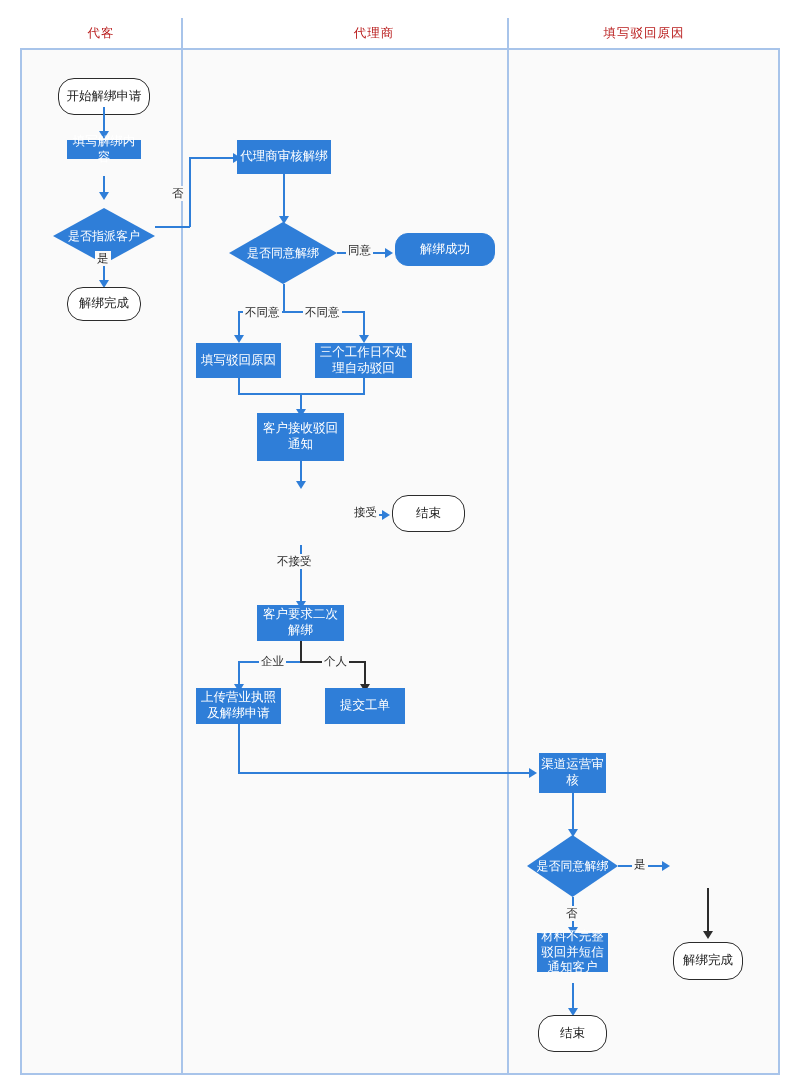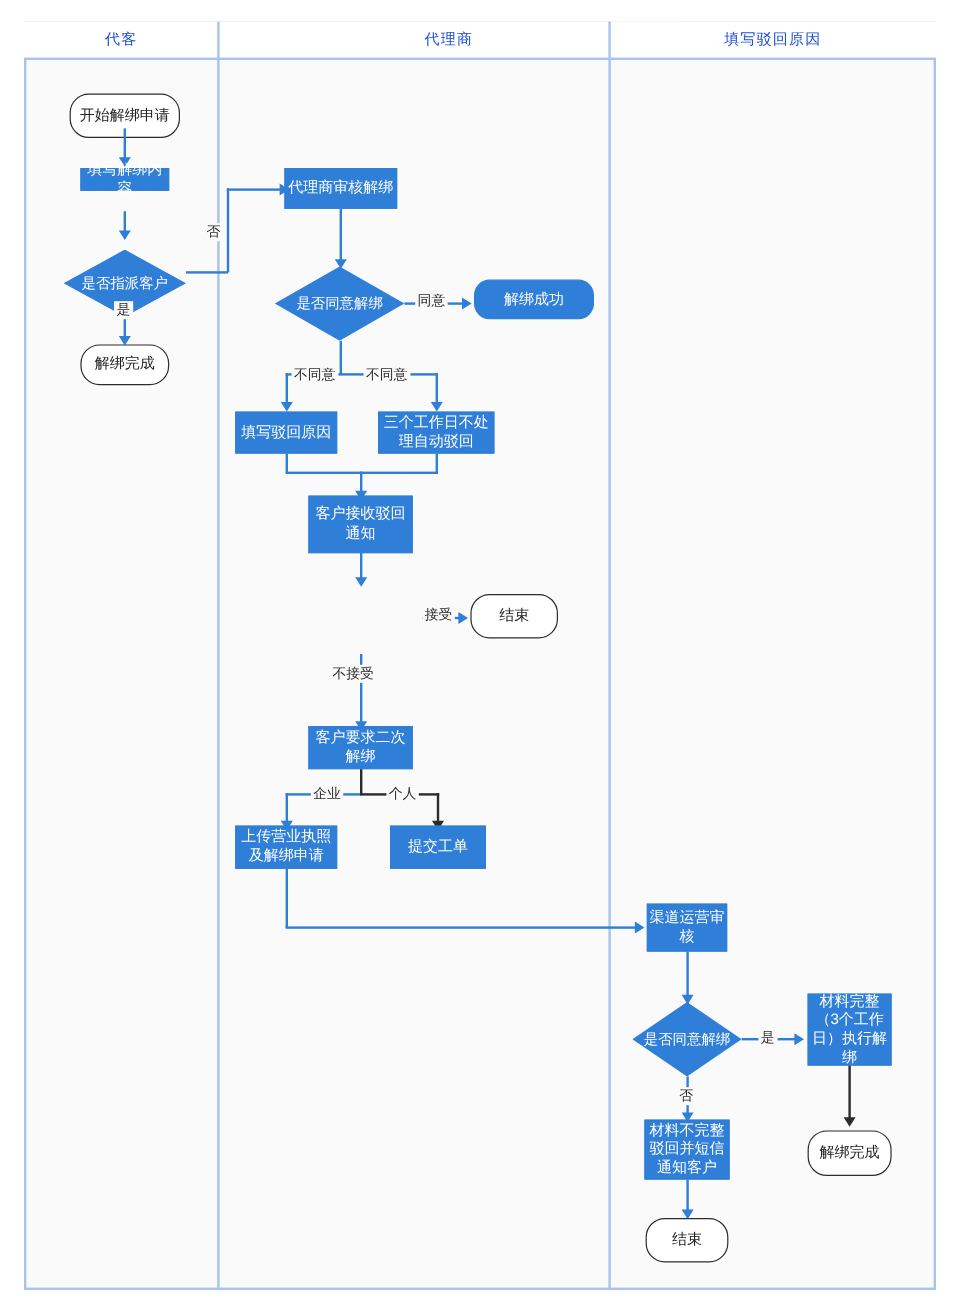--- a/index.html
+++ b/index.html
@@ -4,21 +4,21 @@
 <style>
   html,body{margin:0;padding:0;background:#ffffff;}
   body{font-family:"Liberation Sans","DejaVu Sans",sans-serif;}
   #canvas{position:relative;width:800px;height:1087px;overflow:hidden;background:#ffffff;}
 
   .lane-frame{position:absolute;left:20px;top:18px;width:760px;height:1057px;
     border:2px solid #a8c4ea;background:#fafafa;box-sizing:border-box;}
   .lane-header{position:absolute;top:18px;height:32px;background:#ffffff;
     border-bottom:2px solid #a8c4ea;box-sizing:border-box;
     display:flex;align-items:center;justify-content:center;
-    color:#1d4ed8;font-size:12.5px;letter-spacing:1px;}
+    color:#b91c1c;font-size:12.5px;letter-spacing:1px;}
   .lane-div{position:absolute;top:18px;width:2px;height:1057px;background:#a8c4ea;}
 
   .node{position:absolute;box-sizing:border-box;display:flex;align-items:center;
     justify-content:center;text-align:center;line-height:1.25;}
   .proc{background:#2f7ed8;color:#ffffff;font-size:12.5px;border:1px solid #2f7ed8;}
   .term{background:#ffffff;color:#222222;font-size:12.5px;border:1.6px solid #2c2c2c;
     border-radius:16px;}
   .diamond-wrap{position:absolute;}
   .diamond-shape{position:absolute;left:0;top:0;width:100%;height:100%;
     background:#2f7ed8;clip-path:polygon(50% 0,100% 50%,50% 100%,0 50%);}
@@ -158,27 +158,26 @@
 
   <div class="diamond-wrap" style="left:527px;top:835px;width:91px;height:62px;">
     <div class="diamond-shape"></div>
     <div class="diamond-label">是否同意解绑</div>
   </div>
 
   <div class="edge h" style="left:618px;top:865px;width:46px;"></div>
   <div class="arrow right" style="left:662px;top:861px;"></div>
   <div class="elabel" style="left:632px;top:857px;">是</div>
 
-  <div class="node proc" style="left:673px;top:828px;width:70px;height:60px;">材料完整（3个工作日）执行解绑</div>
 
   <div class="edge v" style="left:572px;top:897px;height:32px;"></div>
   <div class="arrow down" style="left:568px;top:927px;"></div>
   <div class="elabel" style="left:564px;top:906px;">否</div>
 
-  <div class="node proc" style="left:537px;top:933px;width:71px;height:50px;">材料不完整驳回并短信通知客户</div>
+  <div class="node proc" style="left:537px;top:933px;width:71px;height:39px;">材料不完整驳回并短信通知客户</div>
 
   <div class="edge v" style="left:572px;top:983px;height:27px;"></div>
   <div class="arrow down" style="left:568px;top:1008px;"></div>
 
   <div class="node term" style="left:538px;top:1015px;width:69px;height:37px;">结束</div>
 
   <div class="edge v dark" style="left:707px;top:888px;height:45px;"></div>
   <div class="arrow down dark" style="left:703px;top:931px;"></div>
 
   <div class="node term" style="left:673px;top:942px;width:70px;height:38px;">解绑完成</div>

